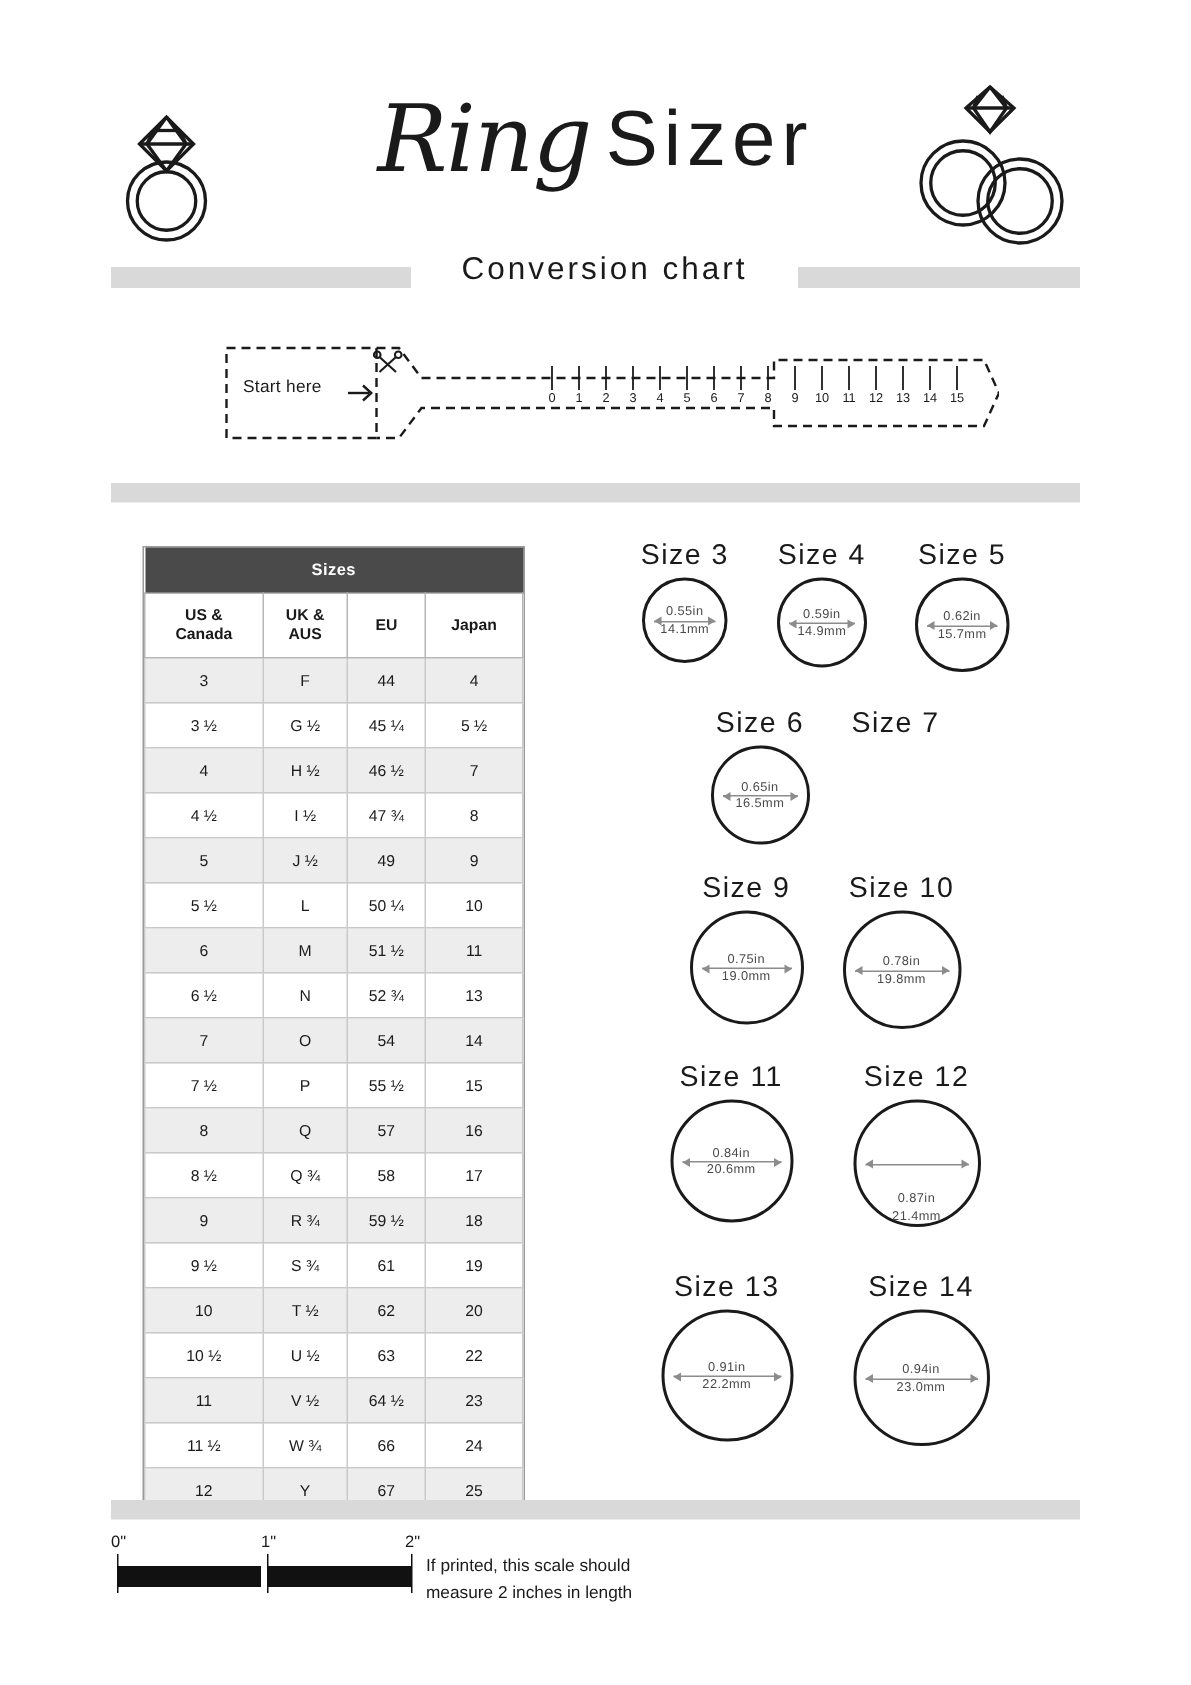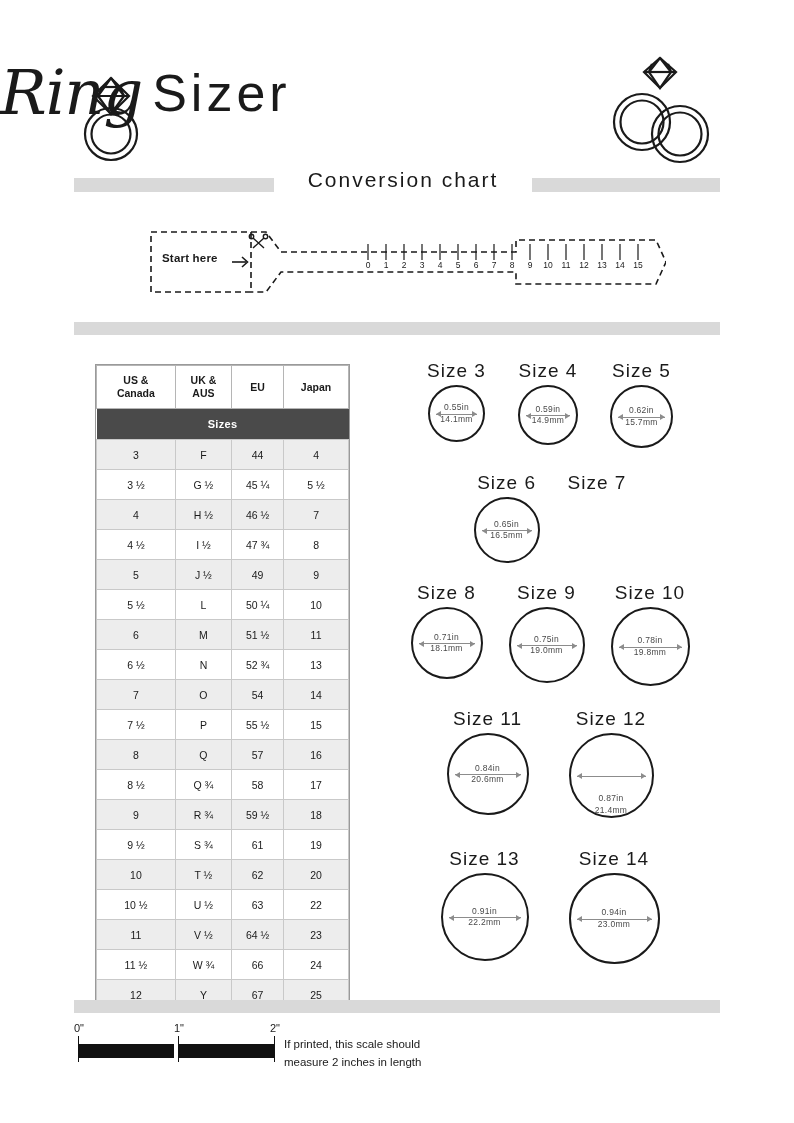--- a/index.html
+++ b/index.html
@@ -28,21 +28,21 @@
     top: 38px;
     left: 0;
     width: 794px;
     height: 130px;
   }
   .title-wrap {
     position: absolute;
     left: 0;
     top: 18px;
     width: 794px;
-    text-align: left;
+    text-align: center;
   }
   .title-script {
     font-family: "DejaVu Serif", serif;
     font-style: italic;
     font-size: 62px;
     font-weight: 400;
     letter-spacing: -1px;
     vertical-align: middle;
   }
   .title-plain {
@@ -348,21 +348,21 @@
         <path d="M107 12 L118 22 M118 12 L107 22"></path>
         <circle cx="105.5" cy="10.5" r="2.2"></circle>
         <circle cx="119.5" cy="10.5" r="2.2"></circle>
       </g>
 
       <g stroke="#1a1a1a" stroke-width="1.6" fill="none">
         <line x1="86" y1="36" x2="100" y2="36"></line>
         <path d="M96 31 L101.5 36 L96 41"></path>
       </g>
     </svg>
-    <div style="position:absolute; left:16px; top:26px; width:72px; font-size:11.5px; letter-spacing:0.2px;font-weight:bold;">Start here</div>
+    <div style="position:absolute; left:16px; top:26px; width:72px; font-size:11.5px; letter-spacing:0.2px;">Start here</div>
     <div id="strip-ticknums" style="position:absolute; left:0; top:34px; width:520px; height:14px;">
         <span style="position: absolute; top: 0px; font-size: 8.5px; transform: translateX(-50%); left: 222px;">0</span>
         <span style="position: absolute; top: 0px; font-size: 8.5px; transform: translateX(-50%); left: 240px;">1</span>
         <span style="position: absolute; top: 0px; font-size: 8.5px; transform: translateX(-50%); left: 258px;">2</span>
         <span style="position: absolute; top: 0px; font-size: 8.5px; transform: translateX(-50%); left: 276px;">3</span>
         <span style="position: absolute; top: 0px; font-size: 8.5px; transform: translateX(-50%); left: 294px;">4</span>
         <span style="position: absolute; top: 0px; font-size: 8.5px; transform: translateX(-50%); left: 312px;">5</span>
         <span style="position: absolute; top: 0px; font-size: 8.5px; transform: translateX(-50%); left: 330px;">6</span>
         <span style="position: absolute; top: 0px; font-size: 8.5px; transform: translateX(-50%); left: 348px;">7</span>
         <span style="position: absolute; top: 0px; font-size: 8.5px; transform: translateX(-50%); left: 366px;">8</span>
@@ -374,29 +374,29 @@
         <span style="position: absolute; top: 0px; font-size: 8.5px; transform: translateX(-50%); left: 474px;">14</span>
         <span style="position: absolute; top: 0px; font-size: 8.5px; transform: translateX(-50%); left: 492px;">15</span>
       </div>
   </div>
 
   <div class="divider-bar d1"></div>
 
   <div class="table-wrap">
     <table class="sizes">
       <thead>
+        <tr>
+            <th class="head-title" colspan="4">Sizes</th>
+          </tr>
         <tr id="col-head-row">
             <th class="col-head">US &amp;<br>Canada</th>
             <th class="col-head">UK &amp;<br>AUS</th>
             <th class="col-head">EU</th>
             <th class="col-head">Japan</th>
           </tr>
-        <tr>
-            <th class="head-title" colspan="4">Sizes</th>
-          </tr>
       </thead>
       <tbody id="table-body">
           <tr class="alt">
             <td>3</td>
             <td>F</td>
             <td>44</td>
             <td>4</td>
           </tr>
           <tr>
             <td>3 ½</td>
@@ -560,32 +560,20 @@
                 <div>16.5mm</div>
               </div>
             </div>
           </div>
         </div>
         <div class="ring-item">
           <div class="ring-label">Size 7</div>
         </div>
       </div>
       <div class="ring-row" style="top: 222px; gap: 26px;">
-        <div class="ring-item">
-          <div class="ring-label">Size 8</div>
-          <div class="ring-circle-holder" style="height: 74px;">
-            <div class="ring-circle" style="width: 68px; height: 68px;">
-              <div class="ring-arrow"></div>
-              <div class="ring-meas">
-                <div>0.71in</div>
-                <div>18.1mm</div>
-              </div>
-            </div>
-          </div>
-        </div>
         <div class="ring-item">
           <div class="ring-label">Size 9</div>
           <div class="ring-circle-holder" style="height: 78px;">
             <div class="ring-circle" style="width: 72px; height: 72px;">
               <div class="ring-arrow"></div>
               <div class="ring-meas">
                 <div>0.75in</div>
                 <div>19.0mm</div>
               </div>
             </div>

